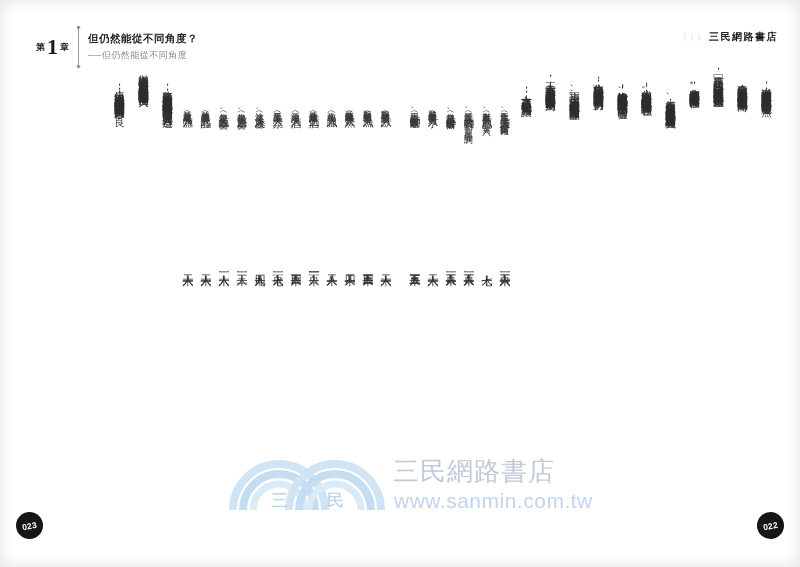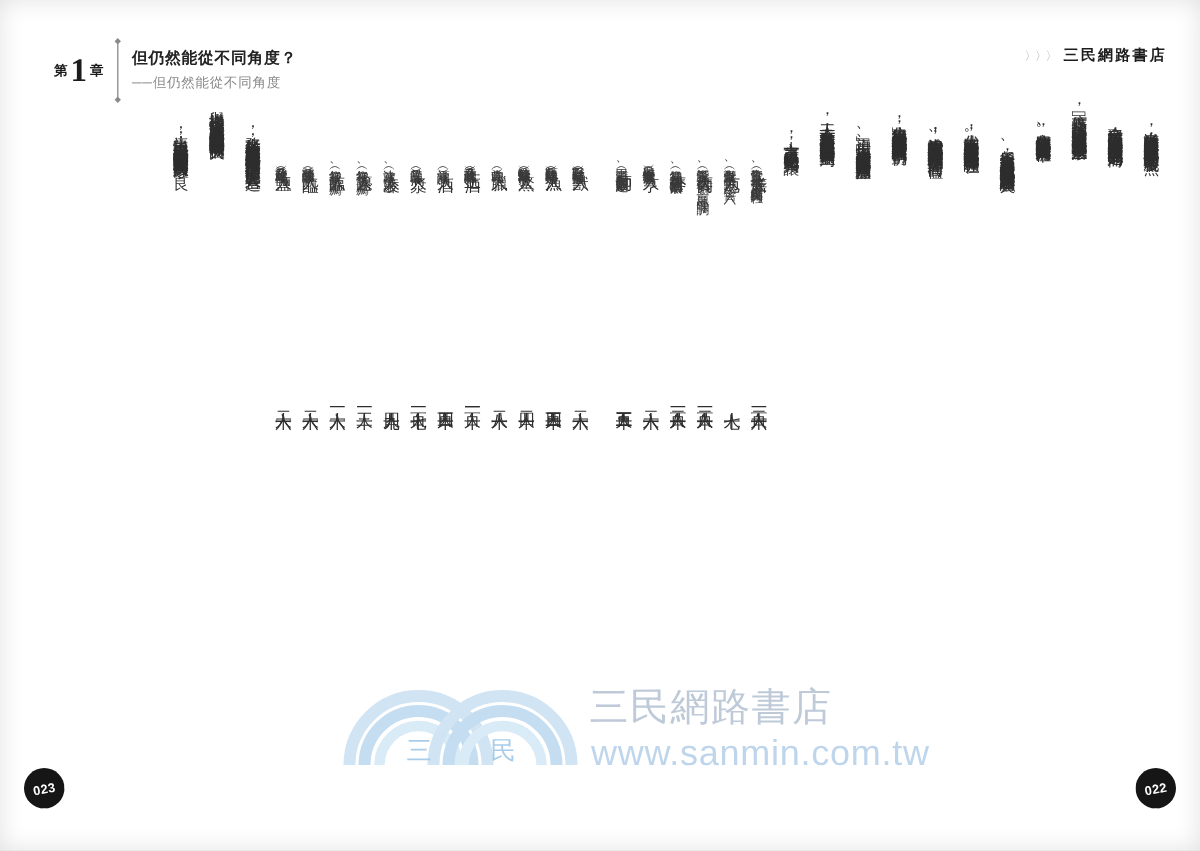--- a/index.html
+++ b/index.html
@@ -7,21 +7,21 @@
     width:800px;height:567px;position:relative;background:#ffffff;overflow:hidden;
     box-shadow:inset 0 0 16px rgba(0,0,0,.12);
     font-family:"Liberation Serif","DejaVu Serif",serif;color:#2e2e2e;
   }
 
   
   .wm{position:absolute;left:226px;top:444px;width:350px;height:80px;z-index:0;}
   .wm-logo{position:absolute;left:0;top:2px;}
   .wm-brand{position:absolute;left:167px;top:10px;font-size:26px;color:#b4c1d2;
             letter-spacing:1px;opacity:.85;white-space:nowrap;}
-  .wm-url{position:absolute;left:168px;top:45px;font-size:24px;color:#b7d1ea;opacity:.9;
+  .wm-url{position:absolute;left:168px;top:45px;font-size:21px;color:#b7d1ea;opacity:.9;
           font-family:"Liberation Sans","DejaVu Sans",sans-serif;letter-spacing:.5px;white-space:nowrap;}
 
   
   .rp,.lp{position:absolute;top:88px;height:417px;display:flex;flex-direction:row-reverse;
           align-items:flex-start;z-index:1;}
   .rp{right:22px;}
   .lp{right:405px;}
   .col{writing-mode:vertical-rl;text-orientation:mixed;height:417px;white-space:nowrap;}
   .col-text{line-height:24px;font-size:10.5px;letter-spacing:-1px;}
   .col-text.indent{padding-top:21px;height:396px;}

